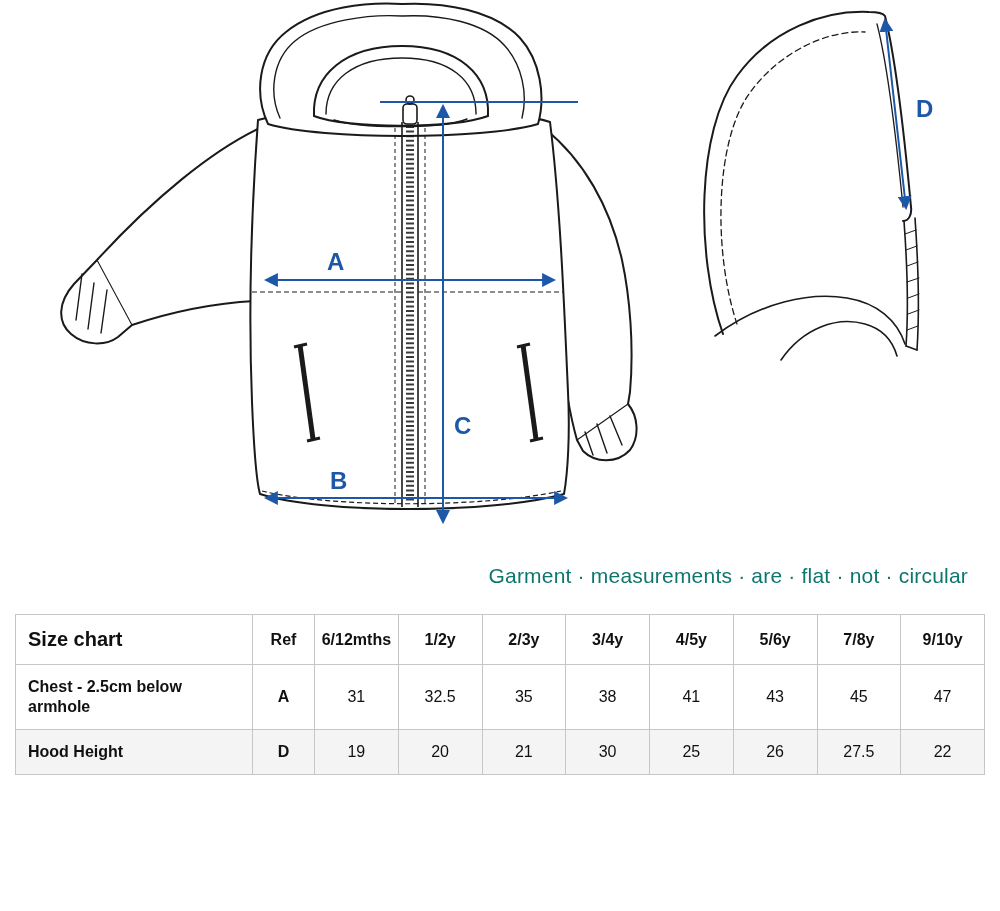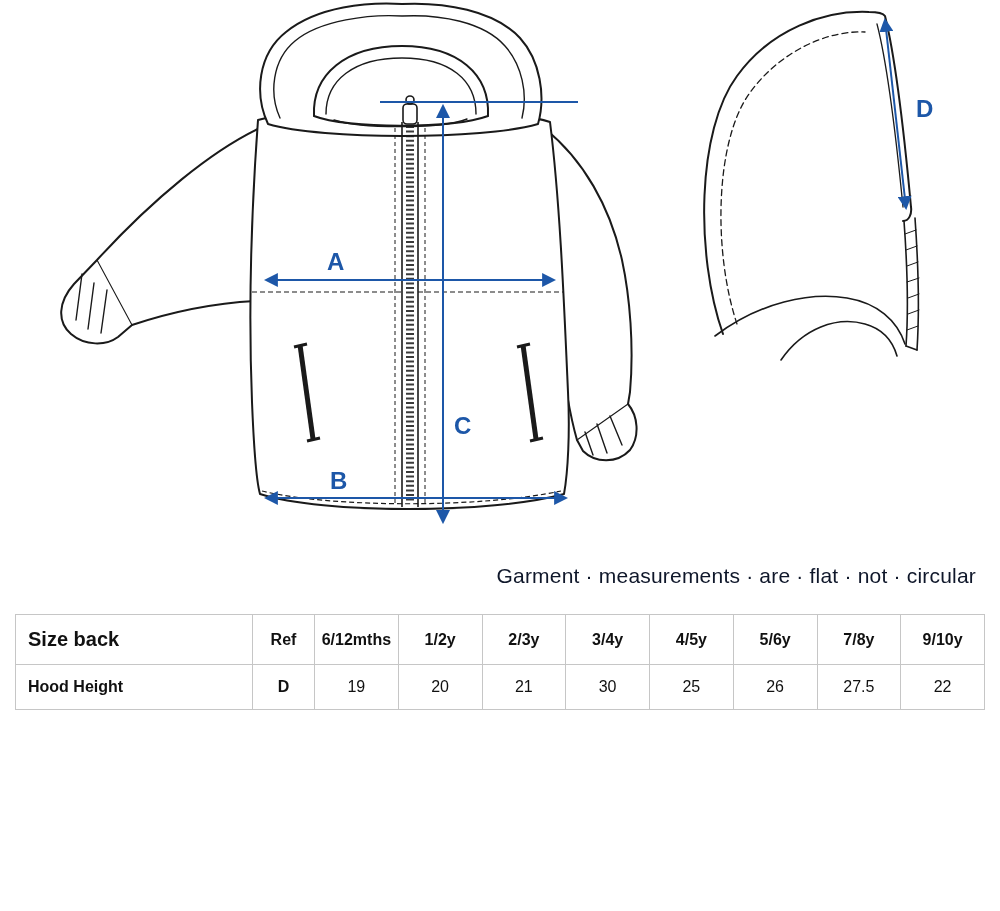--- a/index.html
+++ b/index.html
@@ -6,22 +6,22 @@
   html,body { background:#ffffff; }
   body {
     width:1000px; height:911px; overflow:hidden;
     font-family:"Liberation Sans", sans-serif; color:#111;
   }
   .figures { display:flex; align-items:flex-start; }
   .jacket-svg { margin-left:12px; margin-top:2px; flex:0 0 auto; }
   .hood-svg   { margin-left:18px; margin-top:2px; flex:0 0 auto; }
   .caption {
     width:-moz-fit-content; width:fit-content;
-    margin-left:auto; margin-right:24px; margin-top:4px;
-    font-size:21px; color:#0f172a; letter-spacing:0.2px;
+    margin-left:auto; margin-right:32px; margin-top:4px;
+    font-size:21px; color:#0f766e; letter-spacing:0.2px;
   }
   .table-wrap { margin:26px 15px 0 15px; }
   table { width:100%; border-collapse:collapse; table-layout:fixed; }
   th, td {
     border:1px solid #c6c6c6;
     padding:12px 6px;
     font-size:16px;
     text-align:center;
     vertical-align:middle;
     line-height:1.25;
@@ -159,33 +159,45 @@
           <col>
           <col>
           <col>
           <col>
           <col>
           <col>
           <col>
       </colgroup>
       <thead>
         <tr>
-          <th class="label-col title">Size back</th>
+          <th class="label-col title">Size chart</th>
           <th>Ref</th>
           <th>6/12mths</th>
           <th>1/2y</th>
           <th>2/3y</th>
           <th>3/4y</th>
           <th>4/5y</th>
           <th>5/6y</th>
           <th>7/8y</th>
           <th>9/10y</th>
         </tr>
       </thead>
       <tbody>
+        <tr>
+          <td class="label-col">Chest - 2.5cm below armhole</td>
+          <td class="ref-col">A</td>
+          <td>31</td>
+          <td>32.5</td>
+          <td>35</td>
+          <td>38</td>
+          <td>41</td>
+          <td>43</td>
+          <td>45</td>
+          <td>47</td>
+        </tr>
         <tr>
           <td class="label-col">Hood Height</td>
           <td class="ref-col">D</td>
           <td>19</td>
           <td>20</td>
           <td>21</td>
           <td>30</td>
           <td>25</td>
           <td>26</td>
           <td>27.5</td>

